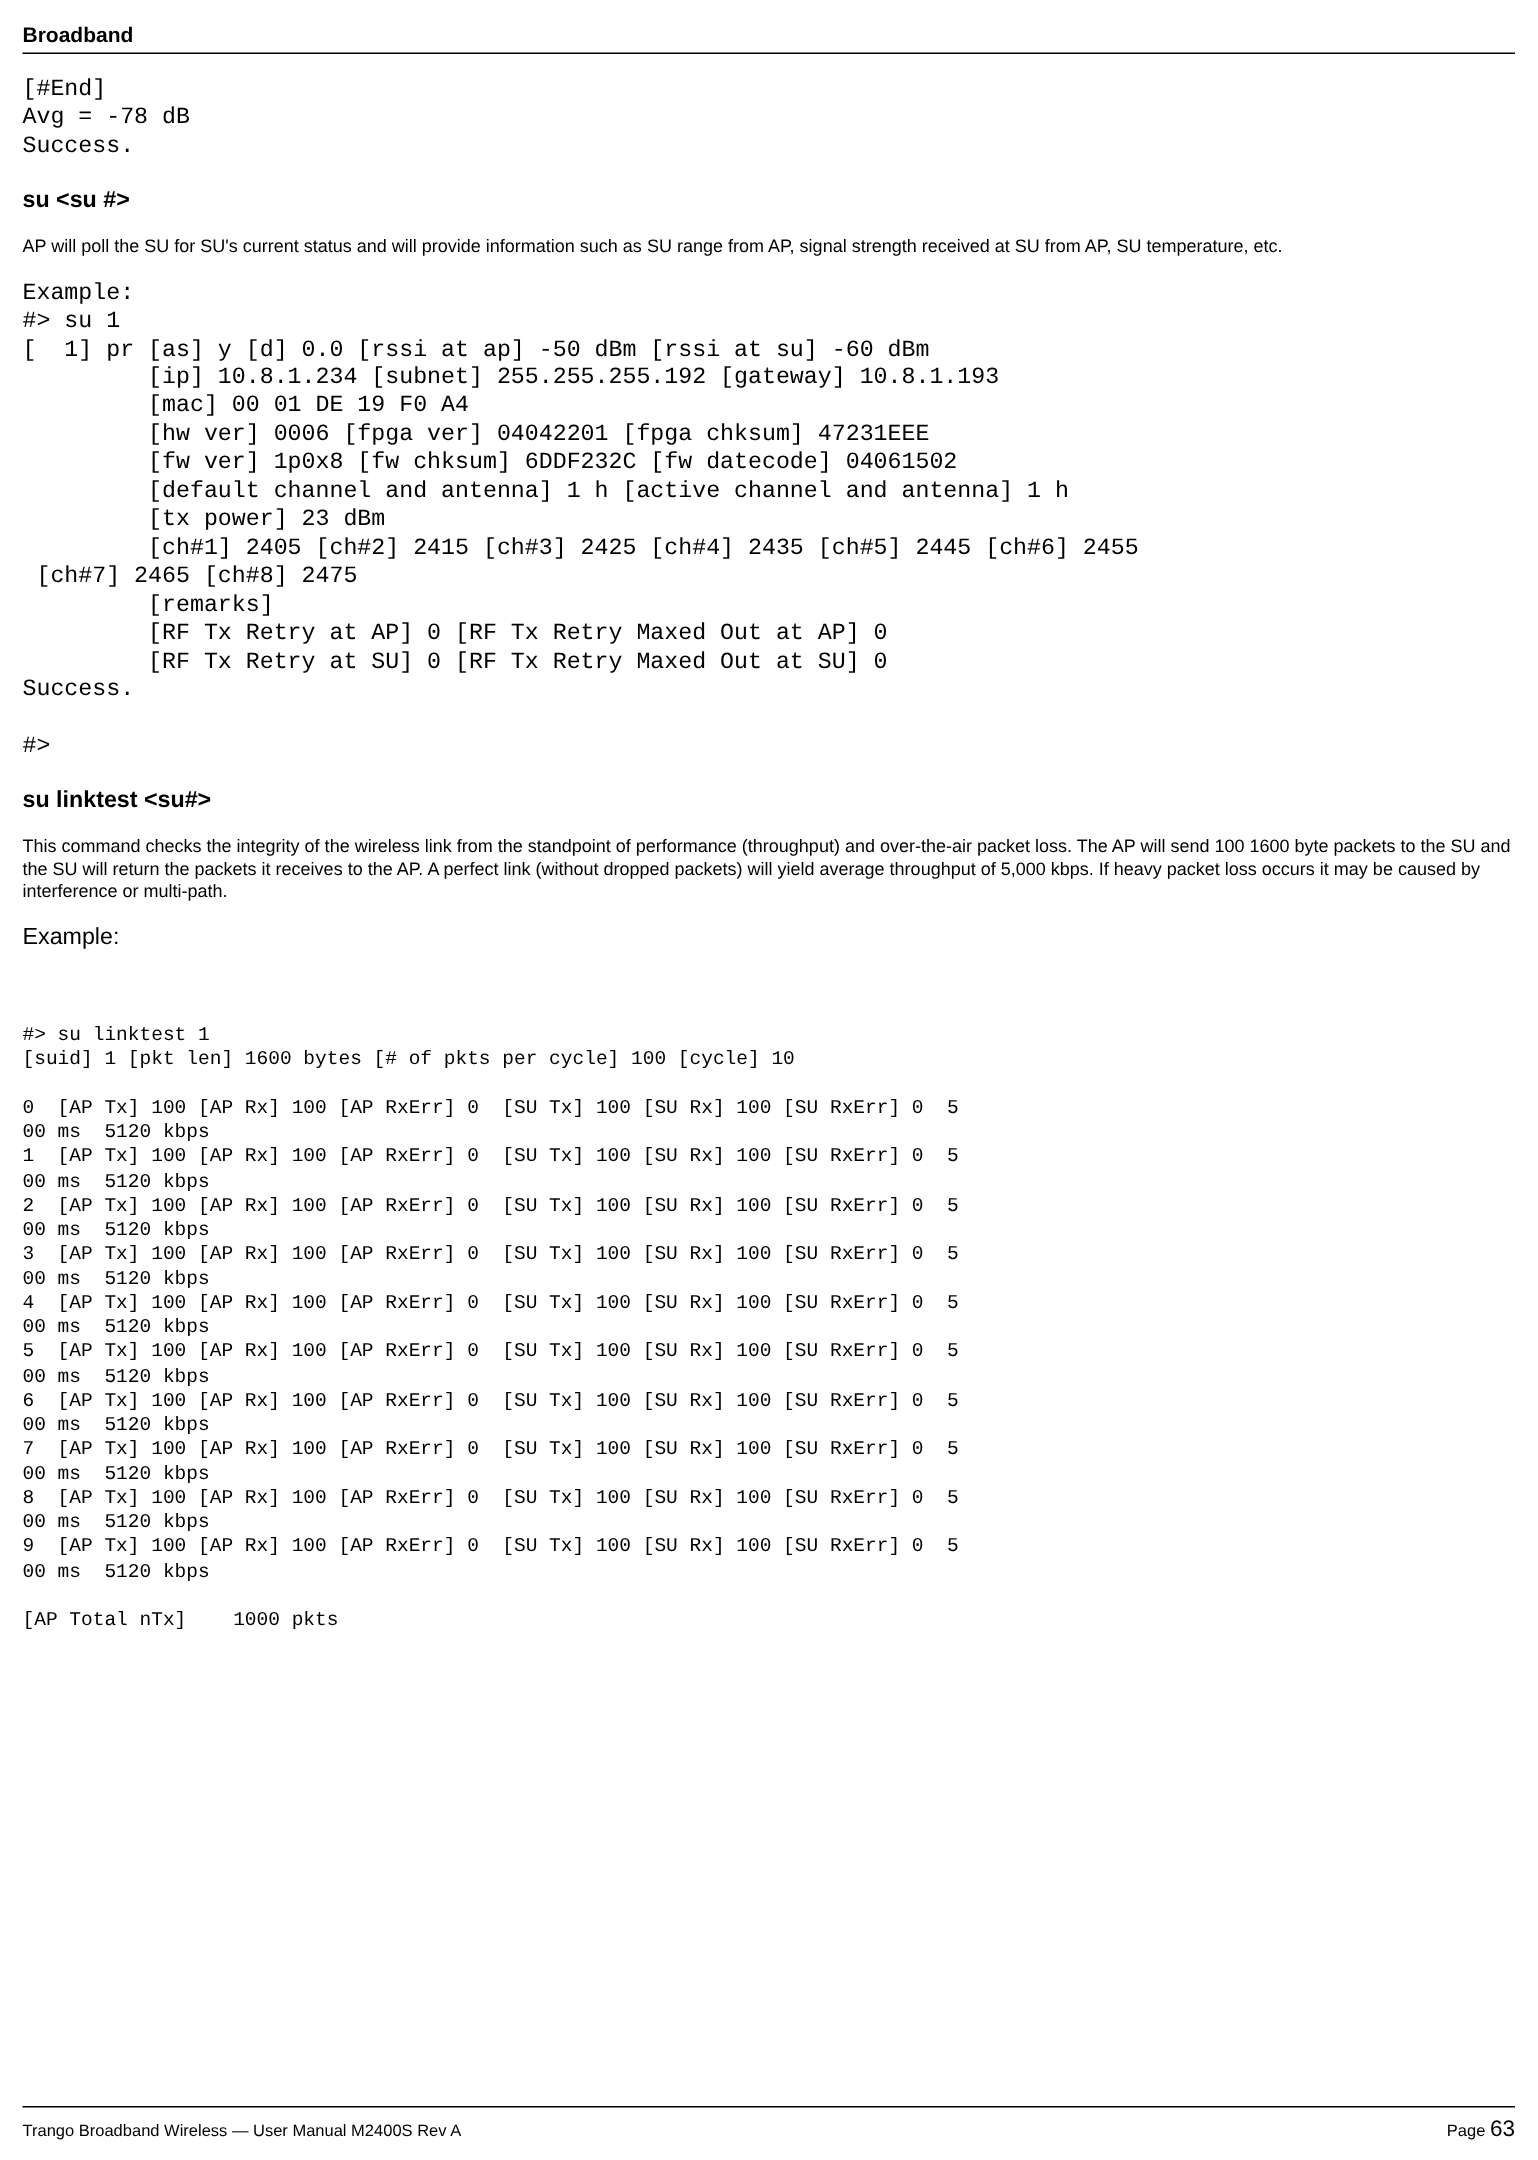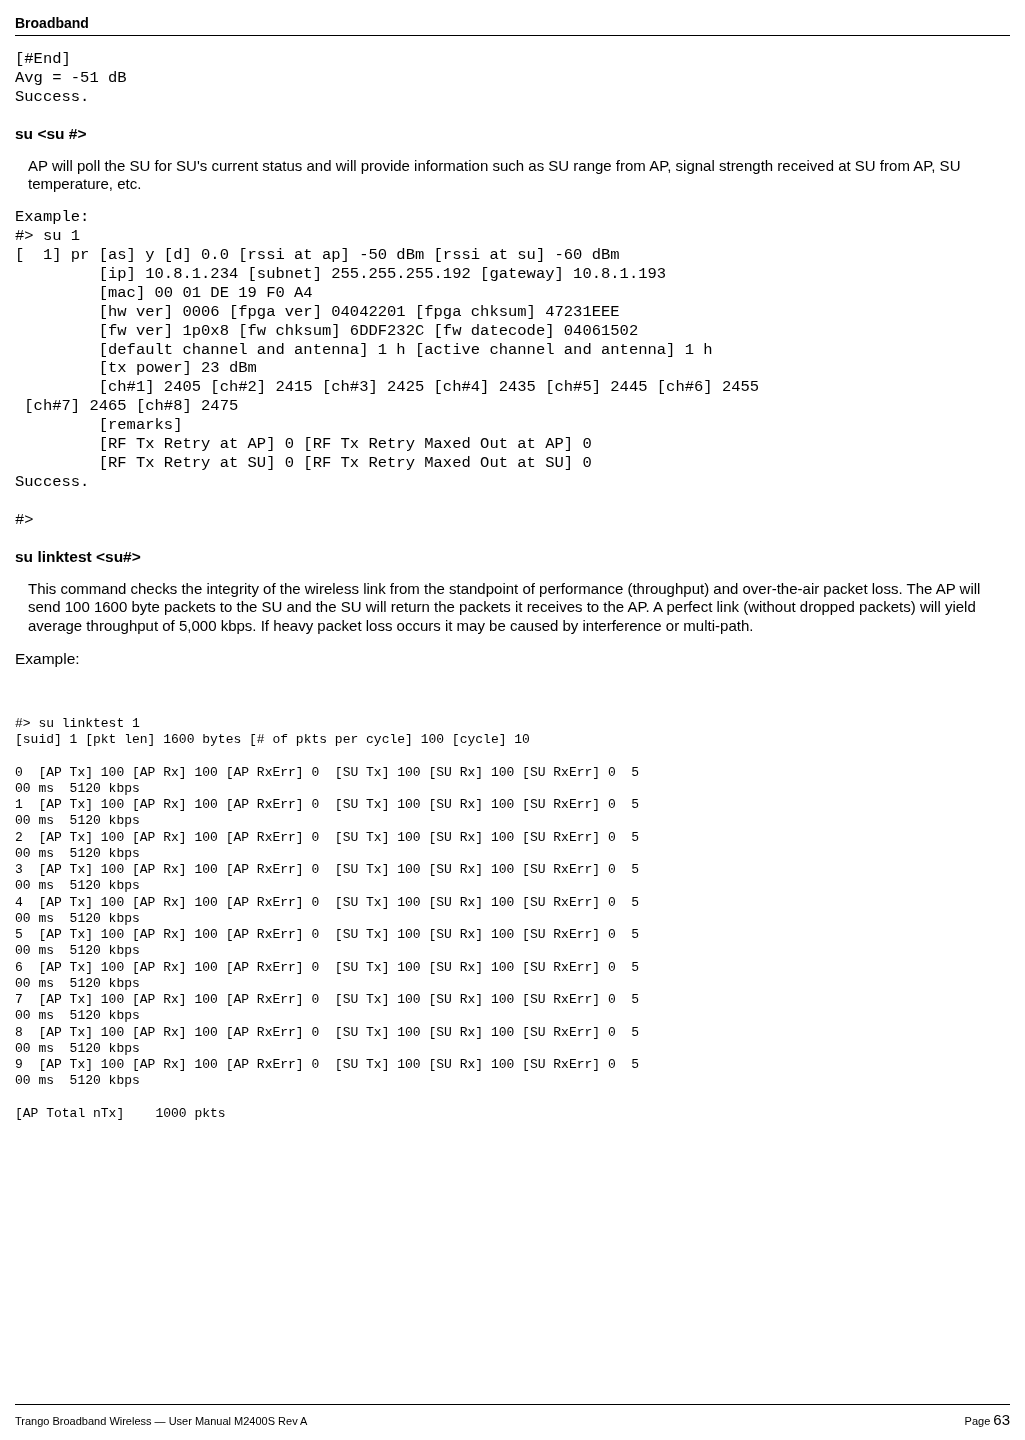--- a/index.html
+++ b/index.html
@@ -38,24 +38,23 @@
       margin-top: 48px;
     }
     .section-heading {
       font-family: Arial, Helvetica, sans-serif;
       font-weight: bold;
       font-size: 15.5px;
       margin: 18px 0 14px 0;
     }
     .body-text {
       font-family: Arial, Helvetica, sans-serif;
-      font-size: 15px;
+      font-size: 12px;
       line-height: 1.25;
       margin-bottom: 14px;
-      margin-left: 13px;
     }
     .example-label {
       font-family: Arial, Helvetica, sans-serif;
       font-size: 15.5px;
       margin-bottom: 2px;
     }
     .footer {
       position: absolute;
       bottom: 12px;
       left: 15px;
@@ -77,21 +76,21 @@
     .page-num { font-size: 15px; }
     .blk { margin-bottom: 2px; }
   </style>
 </head>
 <body>
 
 <div class="header-title">Broadband</div>
 <hr class="rule">
 
 <div class="mono blk">[#End]
-Avg = -51 dB
+Avg = -78 dB
 Success.</div>
 
 <div class="section-heading">su  &lt;su #&gt;</div>
 
 <div class="body-text">AP will poll the SU for SU's current status and will provide information such as SU range from AP, signal strength received at SU from AP, SU temperature, etc.</div>
 
 <div class="mono blk">Example:
 #&gt; su 1
 [  1] pr [as] y [d] 0.0 [rssi at ap] -50 dBm [rssi at su] -60 dBm
          [ip] 10.8.1.234 [subnet] 255.255.255.192 [gateway] 10.8.1.193

